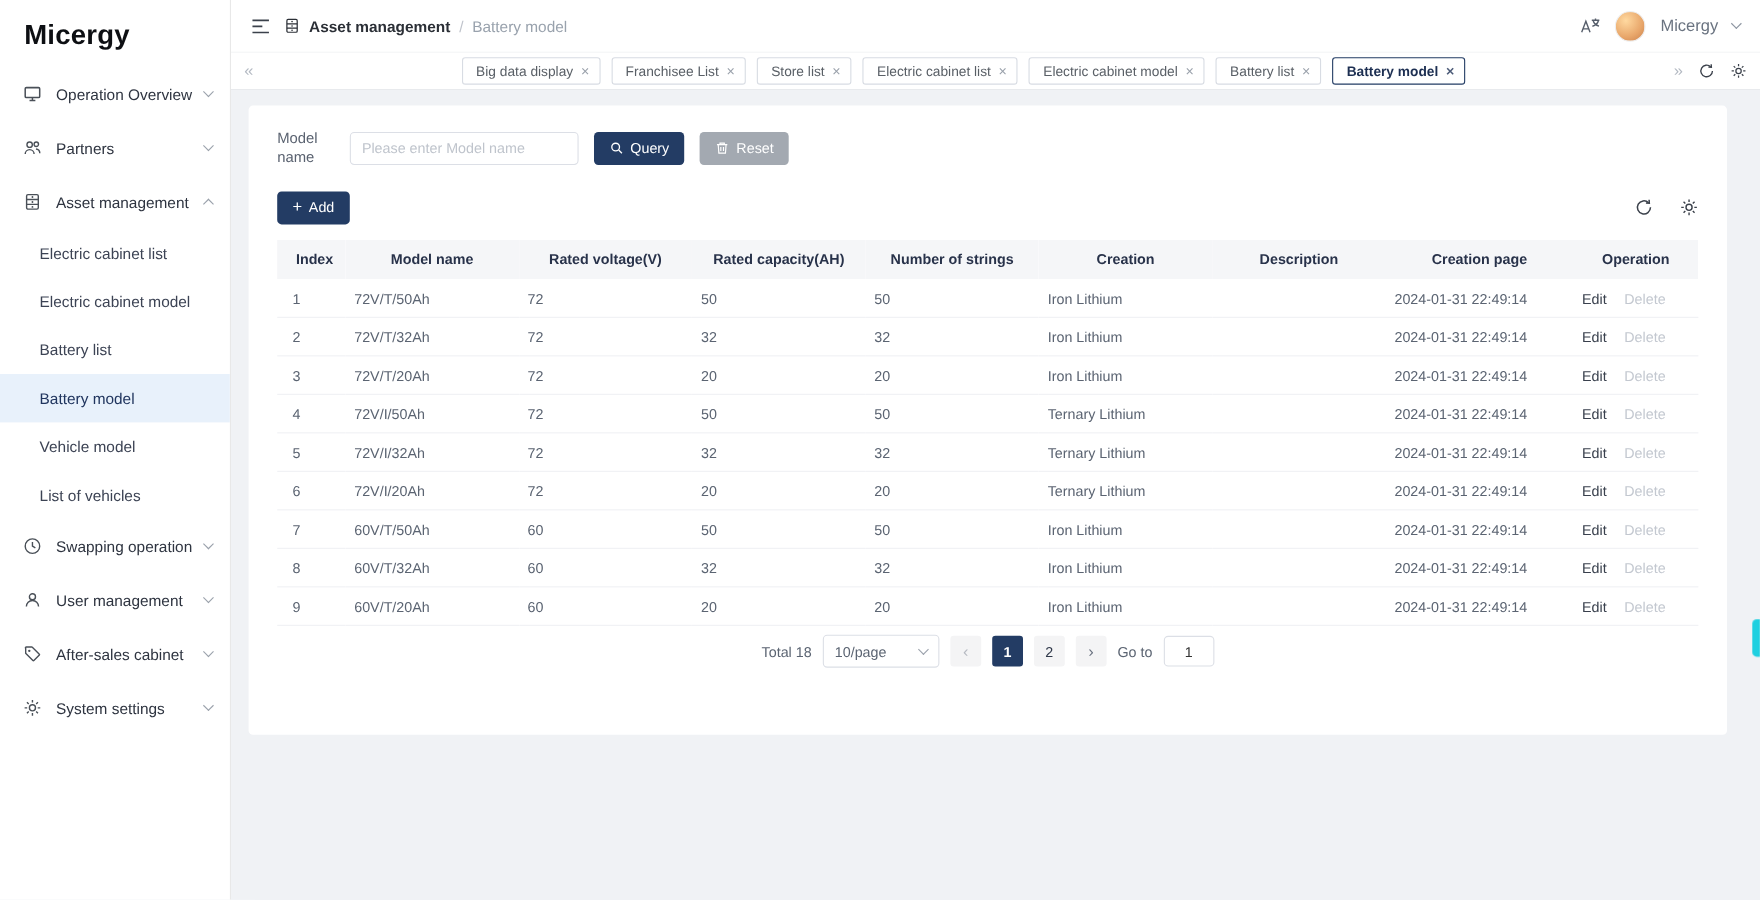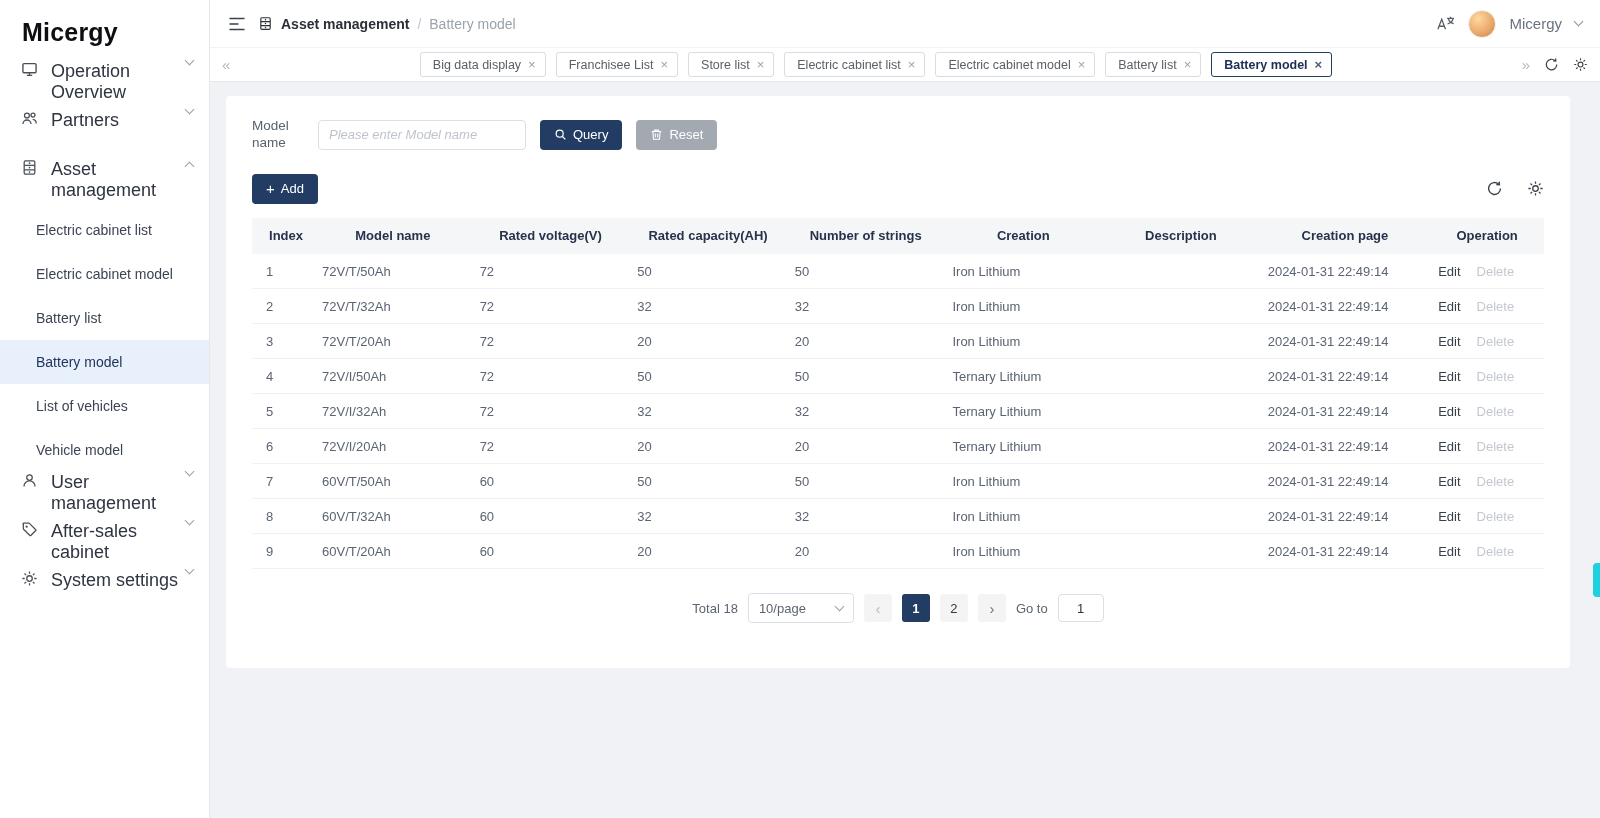--- a/index.html
+++ b/index.html
@@ -13,21 +13,21 @@
     --head:#28324a;
   }
   *{box-sizing:border-box;margin:0;padding:0;}
   html,body{width:1600px;height:818px;overflow:hidden;}
   body{font-family:"Liberation Sans","DejaVu Sans",sans-serif;background:var(--page-bg);color:var(--text);}
   .app{display:flex;width:100%;height:100%;}
 
   
   .sidebar{width:210px;min-width:210px;background:#fff;border-right:1px solid #e8e8e8;height:100%;overflow:hidden;}
   .logo{padding:18px 22px 14px;font-size:25px;font-weight:800;color:#0d0f13;letter-spacing:.2px;}
-  .sb-item{display:flex;align-items:flex-start;height:49px;padding:0 16px 0 21px;font-size:18px;color:#2e3440;cursor:pointer;}
+  .sb-item{display:flex;align-items:center;height:49px;padding:0 16px 0 21px;font-size:14px;color:#2e3440;cursor:pointer;}
   .sb-item .ic{color:#4a5058;margin-right:13px;display:inline-flex;}
   .sb-item .ic svg{width:17px;height:17px;}
   .sb-label{flex:1;}
   .chev{width:7px;height:7px;border-right:1.4px solid #9aa1ab;border-bottom:1.4px solid #9aa1ab;display:inline-block;transform:rotate(45deg);margin-top:-4px;}
   .chev.up{transform:rotate(-135deg);margin-top:4px;}
   .sb-sub{height:44px;display:flex;align-items:center;padding-left:36px;font-size:14px;color:#3c4354;cursor:pointer;}
   .sb-sub.active{background:var(--active-bg);color:#20355e;font-weight:500;}
 
   
   .main{flex:1;display:flex;flex-direction:column;min-width:0;height:100%;}
@@ -56,42 +56,42 @@
   .tab-close{color:#9aa1ab;font-size:13px;line-height:1;cursor:pointer;}
   .tab.active .tab-close{color:#4b5a77;}
   .tabbar-ics{display:flex;align-items:center;gap:14px;color:#6b7280;}
   .tabbar-ics .icbtn svg{width:15px;height:15px;}
 
   .content{flex:1;background:var(--page-bg);padding:14px 30px 0 16px;overflow:hidden;}
   .card{background:#fff;border-radius:4px;min-height:572px;padding:14px 12px 18px;}
 
   .filter-row{display:flex;align-items:center;gap:14px;padding:8px 14px 6px;}
   .filter-label{width:52px;font-size:13.5px;color:#5a6270;line-height:1.25;}
-  .f-input{width:208px;height:30px;border:1px solid #dcdfe6;border-radius:4px;padding:0 10px;font-size:13px;color:#333;outline:none;font-family:inherit;font-style:italic;}
+  .f-input{width:208px;height:30px;border:1px solid #dcdfe6;border-radius:4px;padding:0 10px;font-size:13px;color:#333;outline:none;font-family:inherit;}
   .f-input::placeholder{color:#bfc4cc;}
   .btn{display:inline-flex;align-items:center;gap:6px;height:30px;padding:0 14px;border:none;border-radius:4px;font-size:13px;color:#fff;cursor:pointer;font-family:inherit;}
   .btn .ic{display:inline-flex;}
   .btn .ic svg{width:13px;height:13px;}
   .btn-primary{background:var(--primary);}
   .btn-reset{background:var(--reset);}
   .plus-glyph{font-size:15px;line-height:1;margin-top:-1px;}
 
   .toolbar-row{display:flex;align-items:center;padding:16px 14px 14px;}
   .toolbar-ics{margin-left:auto;display:flex;align-items:center;gap:24px;color:#6b7280;}
   .toolbar-ics .icbtn svg{width:17px;height:17px;}
 
   table{width:calc(100% - 28px);margin:0 14px;border-collapse:collapse;font-size:13px;table-layout:fixed;}
   thead th{background:#f5f6f8;height:36px;text-align:center;color:var(--head);font-weight:700;padding:0 8px;white-space:nowrap;overflow:hidden;}
   tbody td{height:35px;border-bottom:1px solid #f0f1f4;color:#5b6472;padding:0 8px;white-space:nowrap;overflow:hidden;}
   th:first-child,td:first-child{padding-left:14px;}
   .op-cell span{cursor:pointer;}
   .link-edit{color:#39404d;margin-right:16px;}
   .link-delete{color:#c3c8d0;}
 
-  .pagination{margin-top:24px;display:flex;align-items:center;justify-content:center;gap:10px;font-size:13px;color:#5b6472;}
+  .pagination{margin-top:8px;display:flex;align-items:center;justify-content:center;gap:10px;font-size:13px;color:#5b6472;}
   .psel{display:inline-flex;align-items:center;justify-content:space-between;width:106px;height:30px;border:1px solid #dcdfe6;border-radius:4px;padding:0 10px;cursor:pointer;background:#fff;}
   .psel .chev{margin-top:-3px;}
   .pbtn{width:28px;height:28px;border:none;border-radius:3px;background:#f4f4f5;color:#6a7280;font-size:15px;display:inline-flex;align-items:center;justify-content:center;cursor:pointer;font-family:inherit;}
   .pbtn.prev{color:#b6bac2;}
   .page-btn{width:28px;height:28px;border:none;border-radius:3px;background:#f4f4f5;color:#30394a;font-size:13px;cursor:pointer;font-family:inherit;}
   .page-btn.active{background:var(--primary);color:#fff;font-weight:700;}
   .goto-input{width:46px;height:28px;border:1px solid #dcdfe6;border-radius:4px;text-align:center;font-size:13px;color:#333;outline:none;font-family:inherit;}
 
   .edge-handle{position:fixed;right:0;top:563px;width:7px;height:34px;background:var(--edge);border-radius:4px 0 0 4px;cursor:pointer;}
 </style>
@@ -133,22 +133,32 @@
               <path d="M8 3.9h.01M8 8.1h.01M8 12.3h.01" stroke-linecap="round" stroke-width="1.6"></path>
             </svg>
           </span>
           <span class="sb-label">Asset management</span>
           <span class="chev up"></span>
         </div>
         <div class="sb-sub">Electric cabinet list</div>
         <div class="sb-sub">Electric cabinet model</div>
         <div class="sb-sub">Battery list</div>
         <div class="sb-sub active">Battery model</div>
+        <div class="sb-sub">Vehicle model</div>
         <div class="sb-sub">List of vehicles</div>
-        <div class="sb-sub">Vehicle model</div>
+        <div class="sb-item">
+          <span class="ic">
+            <svg viewBox="0 0 16 16" fill="none" stroke="currentColor" stroke-width="1.2">
+              <circle cx="8" cy="8" r="6.2"></circle>
+              <path d="M8 4.5V8l2.5 1.5"></path>
+            </svg>
+          </span>
+          <span class="sb-label">Swapping operation</span>
+          <span class="chev"></span>
+        </div>
         <div class="sb-item">
           <span class="ic">
             <svg viewBox="0 0 16 16" fill="none" stroke="currentColor" stroke-width="1.2">
               <circle cx="8" cy="5.2" r="2.6"></circle>
               <path d="M2.8 13.6c0-2.9 2.3-5.2 5.2-5.2s5.2 2.3 5.2 5.2"></path>
             </svg>
           </span>
           <span class="sb-label">User management</span>
           <span class="chev"></span>
         </div>

